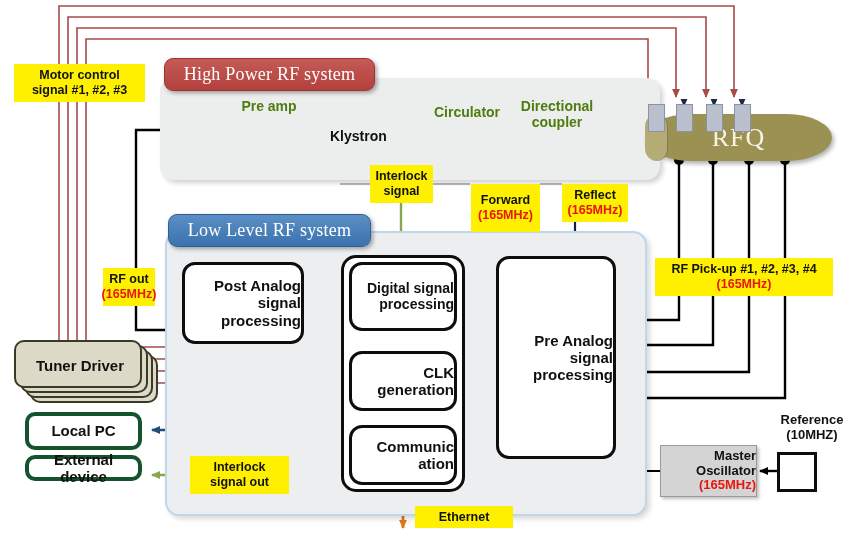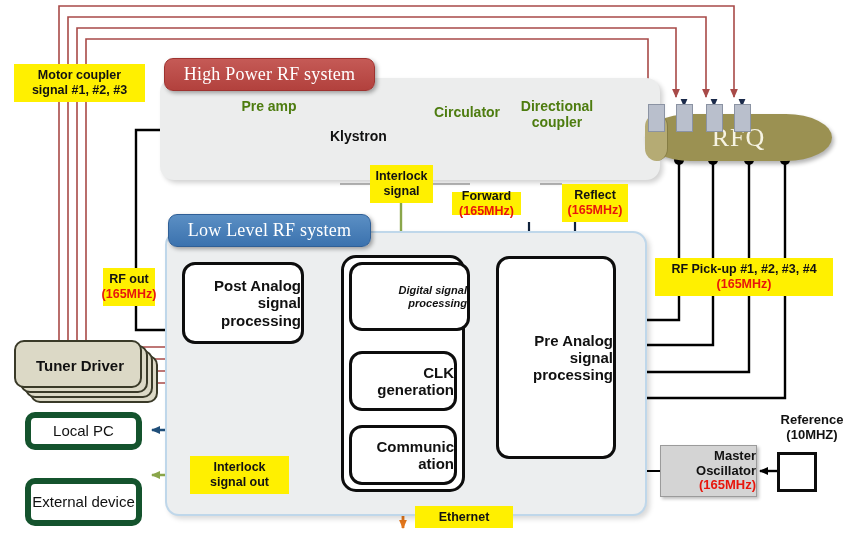--- a/index.html
+++ b/index.html
@@ -74,36 +74,36 @@
     align-items:center;
     justify-content:center;
     text-align:right;
     font-weight:bold;
     color:#111111;
     line-height:1.14;
     box-sizing:border-box;
   }
   .box-post{ left:182px; top:262px; width:122px; height:82px; font-size:15px; }
   .box-center{ left:341px; top:255px; width:124px; height:237px; border-radius:15px; }
-  .box-dsp{ left:349px; top:262px; width:121px; height:69px; font-size:11px; border-width:3px;font-style:italic;}
+  .box-dsp{ left:349px; top:262px; width:108px; height:69px; font-size:14px; border-width:3px;}
   .box-clk{ left:349px; top:351px; width:108px; height:60px; font-size:15px; }
   .box-com{ left:349px; top:425px; width:108px; height:60px; font-size:15px; }
   .box-pre{ left:496px; top:256px; width:120px; height:203px; font-size:15px; }
 
   .box-plain{
     position:absolute;
     background:#ffffff;
-    border:6px solid #14532d;
+    border:4px solid #14532d;
     border-radius:10px;
     display:flex;align-items:center;justify-content:center;
-    text-align:center;font-weight:normal;color:#111;font-size:15px;
+    text-align:center;font-weight:bold;color:#111;font-size:15px;
     line-height:1.15;box-sizing:border-box;
   }
   .box-localpc{ left:25px; top:412px; width:117px; height:38px;}
-  .box-extdev{ left:25px; top:478px; width:117px; height:48px;}
+  .box-extdev{ left:25px; top:455px; width:117px; height:26px;}
 
   
   .tuner{
     position:absolute;
     background:#dcd9c6;
     border:2px solid #3a3a28;
     border-radius:10px;
     box-sizing:border-box;
   }
   .tuner-label{
@@ -188,21 +188,21 @@
     display:flex;flex-direction:column;
     align-items:center;justify-content:center;
     line-height:1.18;
     box-sizing:border-box;
     z-index:8;
   }
   .ylab .freq{ color:#e8160c; }
 
   .ylab-motor{ left:14px; top:64px; width:131px; height:38px; font-size:12.5px;}
   .ylab-interlock{ left:370px; top:165px; width:63px; height:38px;}
-  .ylab-forward{ left:452px; top:184px; width:69px; height:23px;margin-top:8px;}
+  .ylab-forward{ left:471px; top:184px; width:69px; height:48px;}
   .ylab-reflect{ left:562px; top:184px; width:66px; height:38px;}
   .ylab-rfout{ left:103px; top:268px; width:52px; height:38px;}
   .ylab-pickup{ left:655px; top:258px; width:178px; height:38px;}
   .ylab-ilsignalout{ left:190px; top:456px; width:99px; height:38px;}
   .ylab-ethernet{ left:415px; top:506px; width:98px; height:22px;}
 
   
   .cap{
     position:absolute;
     font-weight:bold;
@@ -413,21 +413,21 @@
     <span>Oscillator</span>
     <span class="freq">(165MHz)</span>
   </div>
   <div class="refbox"></div>
   <div class="ref-caption">
     <div>Reference</div>
     <div>(10MHZ)</div>
   </div>
 
   <div class="ylab ylab-motor">
-    <span>Motor coupler</span>
+    <span>Motor control</span>
     <span>signal #1, #2, #3</span>
   </div>
 
   <div class="ylab ylab-interlock">
     <span>Interlock</span>
     <span>signal</span>
   </div>
 
   <div class="ylab ylab-forward">
     <span>Forward</span>

